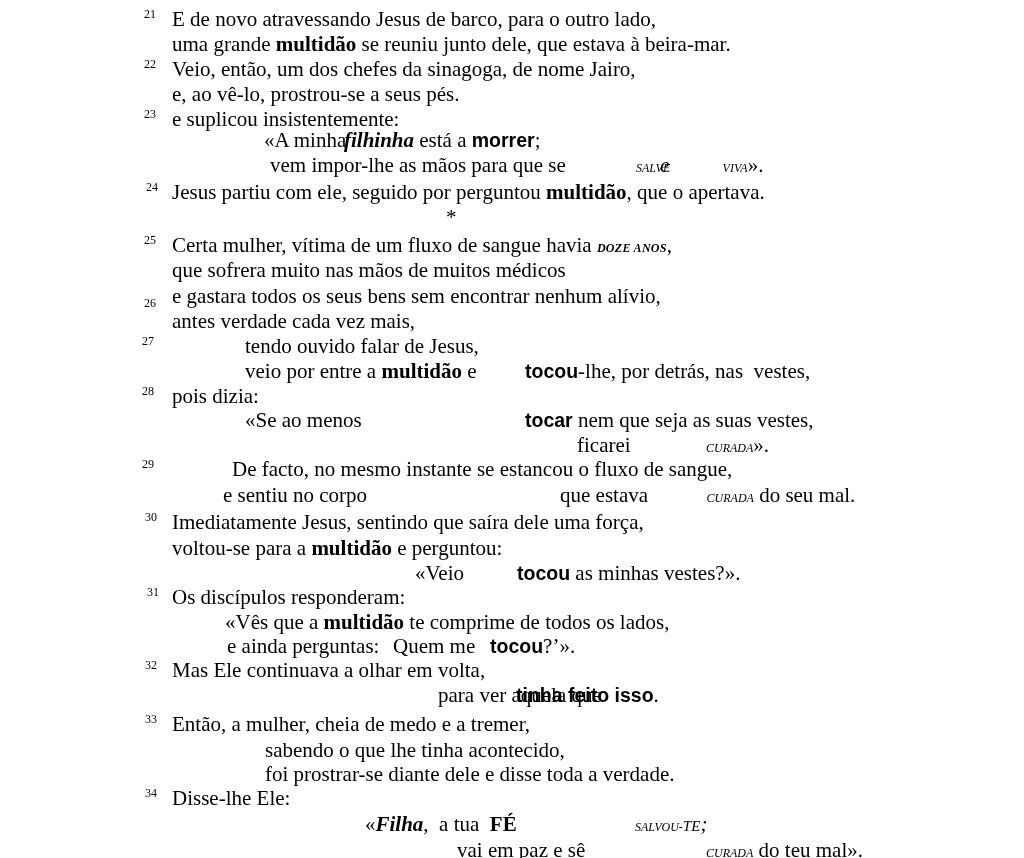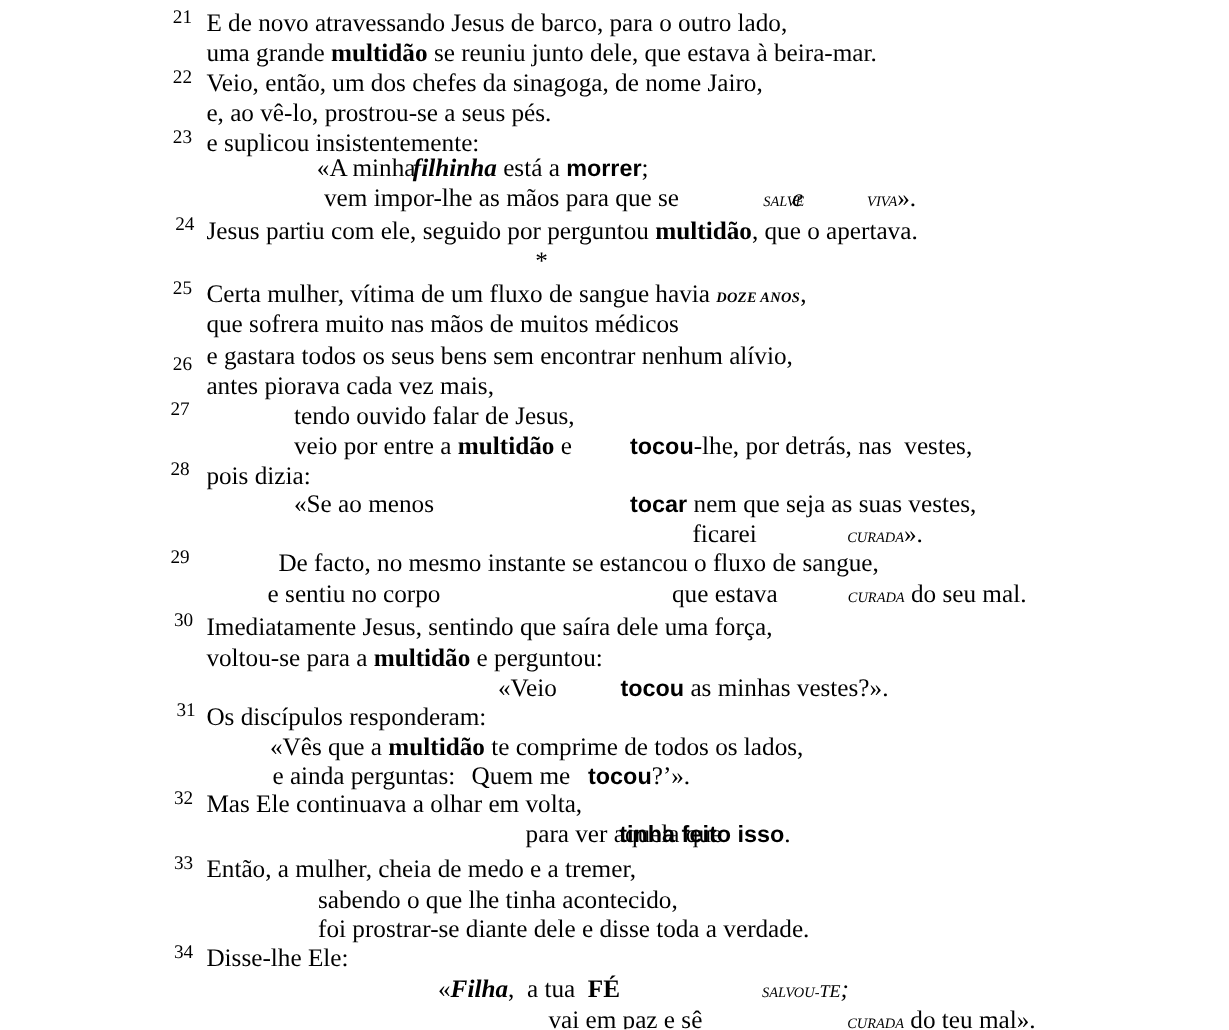--- a/index.html
+++ b/index.html
@@ -16,21 +16,21 @@
     position:absolute;
     left:0;
     width:100%;
     height:27px;
     line-height:27px;
     font-size:21px;
     white-space:pre;
   }
   .seg{position:absolute;top:0;white-space:pre;}
   .run{white-space:pre;}
-  .sup{font-size:16px;top:-5px;}
+  .sup{font-size:12px;top:-5px;}
   .b  {font-weight:bold;}
   .i  {font-style:italic;}
   .bi {font-weight:bold;font-style:italic;}
   .bs {font-family:"Liberation Sans",sans-serif;font-weight:bold;font-size:19.5px;}
   .bis{font-family:"Liberation Sans",sans-serif;font-weight:bold;font-size:19.5px;}
   .ic {font-style:italic;font-size:12px;margin-left:48px;}
   .ics{font-style:italic;font-size:15px;}
   .bic{font-weight:bold;font-style:italic;font-size:12px;letter-spacing:0.3px;}
 </style>
 </head>
@@ -43,21 +43,21 @@
       <div class="line" style="top: 56px;"><span class="seg sup" style="left: 144px;">22</span><span class="seg" style="left: 172px;"><span class="run ">Veio, então, um dos chefes da sinagoga, de nome Jairo,</span></span></div>
       <div class="line" style="top: 81px;"><span class="seg" style="left: 172px;"><span class="run ">e, ao vê-lo, prostrou-se a seus pés.</span></span></div>
       <div class="line" style="top: 106px;"><span class="seg sup" style="left: 144px;">23</span><span class="seg" style="left: 172px;"><span class="run ">e suplicou insistentemente:</span></span></div>
       <div class="line" style="top: 127px;"><span class="seg" style="left: 264px;"><span class="run ">«A minha</span></span><span class="seg" style="left: 344px;"><span class="run bi">filhinha</span><span class="run "> está a </span><span class="run bs">morrer</span><span class="run ">;</span></span></div>
       <div class="line" style="top: 152px;"><span class="seg" style="left: 270px;"><span class="run ">vem impor-lhe as mãos para que se</span></span><span class="seg" style="left: 588px;"><span class="run ic">SALVE</span></span><span class="seg" style="left: 660px;"><span class="run i">e </span><span class="run ic">VIVA</span><span class="run ">».</span></span></div>
       <div class="line" style="top: 179px;"><span class="seg sup" style="left: 146px;">24</span><span class="seg" style="left: 172px;"><span class="run ">Jesus partiu com ele, seguido por perguntou </span><span class="run b">multidão</span><span class="run ">, que o apertava.</span></span></div>
       <div class="line" style="top: 204px;"><span class="seg" style="left: 446px;"><span class="run ">*</span></span></div>
       <div class="line" style="top: 232px;"><span class="seg sup" style="left: 144px;">25</span><span class="seg" style="left: 172px;"><span class="run ">Certa mulher, vítima de um fluxo de sangue havia </span><span class="run bic">DOZE ANOS</span><span class="run ">,</span></span></div>
       <div class="line" style="top: 257px;"><span class="seg sup" style="left: 144px; margin-top: 38px;">26</span><span class="seg" style="left: 172px;"><span class="run ">que sofrera muito nas mãos de muitos médicos</span></span></div>
       <div class="line" style="top: 283px;"><span class="seg" style="left: 172px;"><span class="run ">e gastara todos os seus bens sem encontrar nenhum alívio,</span></span></div>
-      <div class="line" style="top: 308px;"><span class="seg" style="left: 172px;"><span class="run ">antes piorava cada vez mais,</span></span></div>
+      <div class="line" style="top: 308px;"><span class="seg" style="left: 172px;"><span class="run ">antes verdade cada vez mais,</span></span></div>
       <div class="line" style="top: 333px;"><span class="seg sup" style="left: 142px;">27</span><span class="seg" style="left: 245px;"><span class="run ">tendo ouvido falar de Jesus,</span></span></div>
       <div class="line" style="top: 358px;"><span class="seg" style="left: 245px;"><span class="run ">veio por entre a </span><span class="run b">multidão</span><span class="run "> e</span></span><span class="seg" style="left: 525px;"><span class="run bis">tocou</span><span class="run ">-lhe, por detrás, nas  vestes,</span></span></div>
       <div class="line" style="top: 383px;"><span class="seg sup" style="left: 142px;">28</span><span class="seg" style="left: 172px;"><span class="run ">pois dizia:</span></span></div>
       <div class="line" style="top: 407px;"><span class="seg" style="left: 245px;"><span class="run ">«Se ao menos</span></span><span class="seg" style="left: 525px;"><span class="run bis">tocar</span><span class="run "> nem que seja as suas vestes,</span></span></div>
       <div class="line" style="top: 432px;"><span class="seg" style="left: 577px;"><span class="run ">ficarei</span></span><span class="seg" style="left: 658px;"><span class="run ic">CURADA</span><span class="run ">».</span></span></div>
       <div class="line" style="top: 456px;"><span class="seg sup" style="left: 142px;">29</span><span class="seg" style="left: 232px;"><span class="run ">De facto, no mesmo instante se estancou o fluxo de sangue,</span></span></div>
       <div class="line" style="top: 482px;"><span class="seg" style="left: 223px;"><span class="run ">e sentiu no corpo</span></span><span class="seg" style="left: 560px;"><span class="run ">que estava  </span><span class="run ic">CURADA</span><span class="run "> do seu mal.</span></span></div>
       <div class="line" style="top: 509px;"><span class="seg sup" style="left: 145px;">30</span><span class="seg" style="left: 172px;"><span class="run ">Imediatamente Jesus, sentindo que saíra dele uma força,</span></span></div>
       <div class="line" style="top: 535px;"><span class="seg" style="left: 172px;"><span class="run ">voltou-se para a </span><span class="run b">multidão</span><span class="run "> e perguntou:</span></span></div>
       <div class="line" style="top: 560px;"><span class="seg" style="left: 415px;"><span class="run ">«Veio</span></span><span class="seg" style="left: 517px;"><span class="run bis">tocou</span><span class="run "> as minhas vestes?».</span></span></div>

